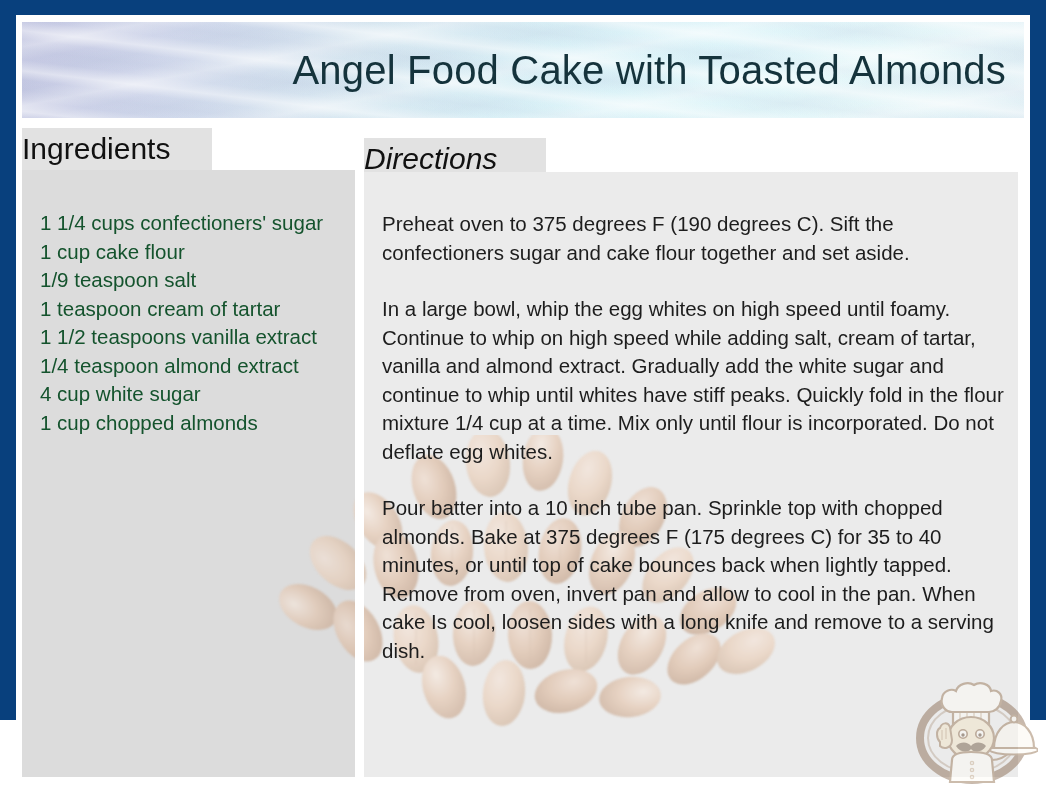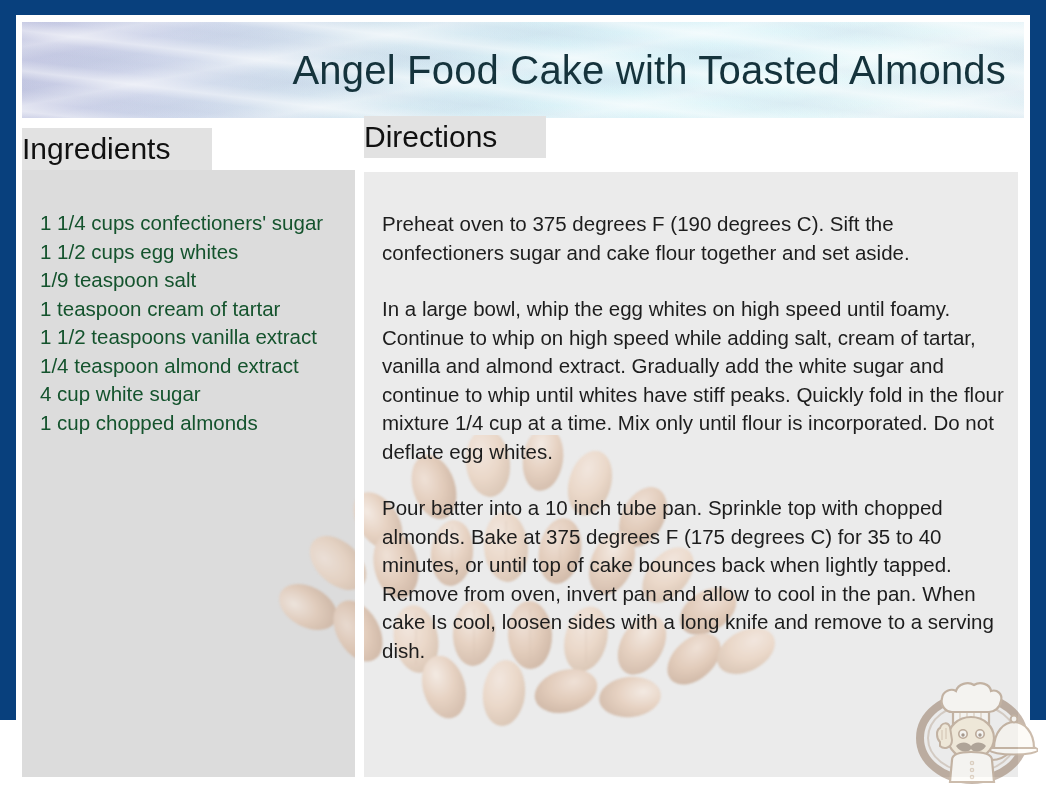--- a/index.html
+++ b/index.html
@@ -86,21 +86,21 @@
     align-items: center;
   }
   .section-tab-label {
     font-size: 30px;
     font-weight: 400;
     color: #111111;
     line-height: 1;
   }
 
   #ingredients-tab { left: 6px;   top: 113px; width: 190px; height: 42px; }
-  #directions-tab  { left: 348px; top: 101px; width: 182px; height: 42px; }
+  #directions-tab  { left: 348px; top: 123px; width: 182px; height: 42px; font-style: italic; }
 
   .panel { position: absolute; }
 
   #ingredients-panel {
     left: 6px;
     top: 155px;
     width: 333px;
     height: 607px;
     background: #dcdcdc;
   }
@@ -192,21 +192,21 @@
     <div class="section-tab" id="ingredients-tab">
       <span class="section-tab-label">Ingredients</span>
     </div>
     <div class="section-tab" id="directions-tab">
       <span class="section-tab-label">Directions</span>
     </div>
 
     <div class="panel" id="ingredients-panel">
       <ul id="ingredients-list">
         <li>1 1/4 cups confectioners' sugar</li>
-        <li>1 1/2 cups egg whites</li>
+        <li>1 cup cake flour</li>
         <li>1/9 teaspoon salt</li>
         <li>1 teaspoon cream of tartar</li>
         <li>1 1/2 teaspoons vanilla extract</li>
         <li>1/4 teaspoon almond extract</li>
         <li>4 cup white sugar</li>
         <li>1 cup chopped almonds</li>
       </ul>
     </div>
 
     <div class="panel" id="directions-panel">

